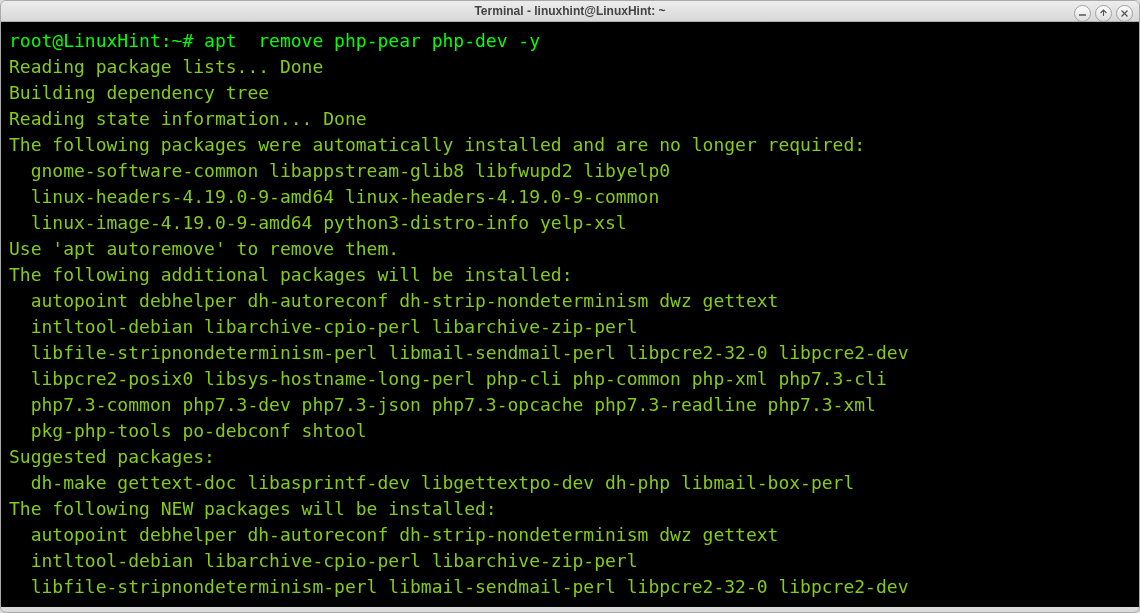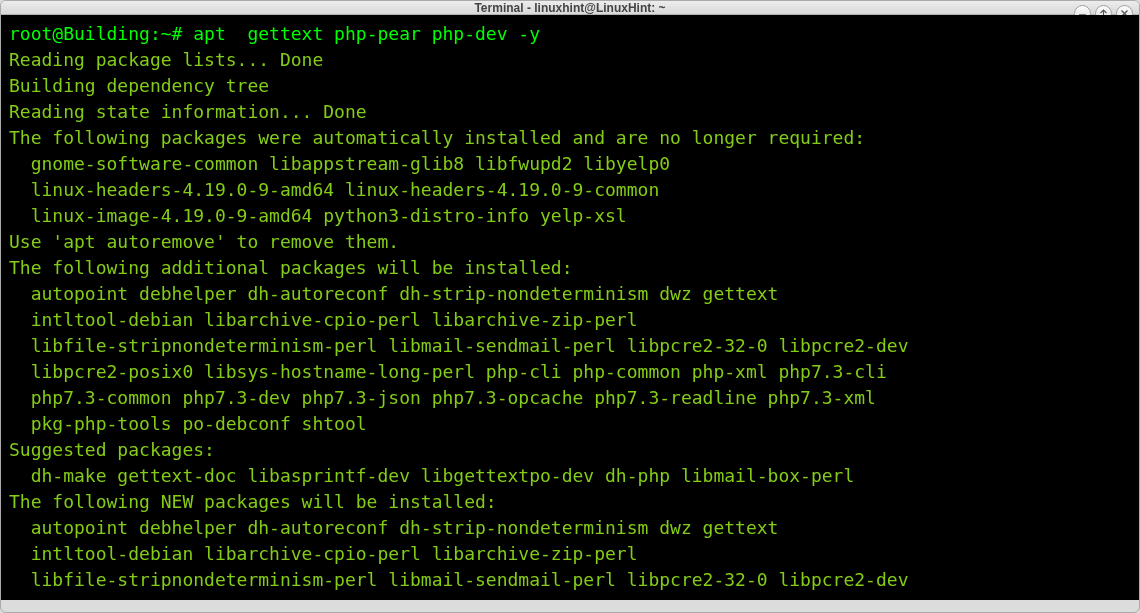--- a/index.html
+++ b/index.html
@@ -6,21 +6,21 @@
   body {
     width: 1140px;
     height: 613px;
     background: #dcdcdc;
     font-family: sans-serif;
     overflow: hidden;
     border: 1px solid #aaa;
     border-radius: 6px;
   }
   .titlebar {
-    height: 14px;
+    height: 21px;
     background: linear-gradient(to bottom, #ededed, #d8d8d8);
     border-bottom: 1px solid #b0b0b0;
     display: flex;
     align-items: center;
     padding: 0 6px;
     position: relative;
   }
   .window-title {
     flex: 1;
     text-align: center;
@@ -85,21 +85,21 @@
     </div>
     <div class="window-btn">
       <svg width="9" height="9" viewBox="0 0 9 9">
           <path d="M1.5 1.5 L7.5 7.5 M7.5 1.5 L1.5 7.5" stroke="#555" stroke-width="1.3" fill="none"></path>
         </svg>
     </div>
   </div>
 </div>
 
 <div class="terminal">
-  <pre><span class="prompt">root@Building:~# </span><span class="cmd">apt  gettext php-pear php-dev -y</span>
+  <pre><span class="prompt">root@LinuxHint:~# </span><span class="cmd">apt  remove php-pear php-dev -y</span>
 <span id="output" class="out">Reading package lists... Done
 Building dependency tree
 Reading state information... Done
 The following packages were automatically installed and are no longer required:
   gnome-software-common libappstream-glib8 libfwupd2 libyelp0
   linux-headers-4.19.0-9-amd64 linux-headers-4.19.0-9-common
   linux-image-4.19.0-9-amd64 python3-distro-info yelp-xsl
 Use 'apt autoremove' to remove them.
 The following additional packages will be installed:
   autopoint debhelper dh-autoreconf dh-strip-nondeterminism dwz gettext

